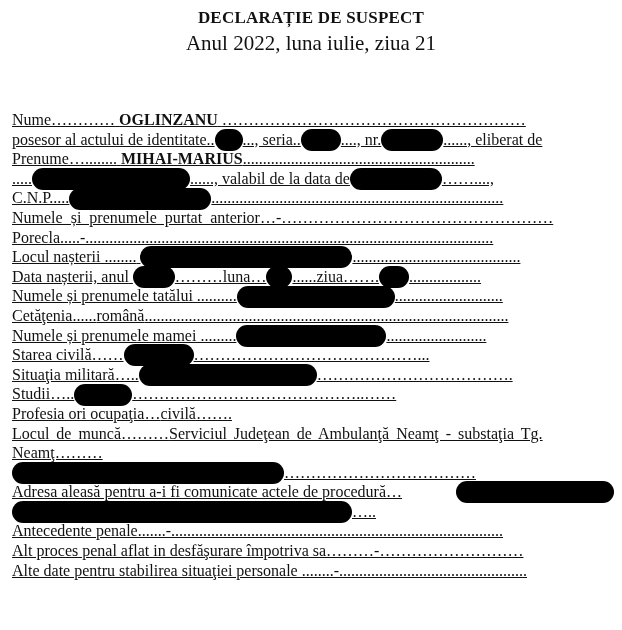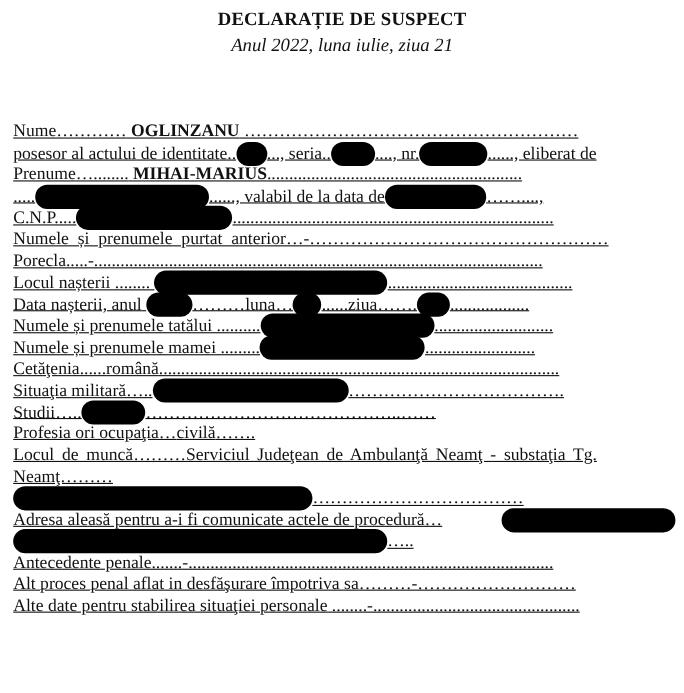--- a/index.html
+++ b/index.html
@@ -7,22 +7,21 @@
     width: 622px; height: 630px; overflow: hidden; position: relative;
     font-family: "Liberation Serif", "DejaVu Serif", serif;
     color: #111;
   }
   .title {
     position: absolute; left: 0; width: 622px; top: 8px; text-align: center;
     font-weight: bold; font-size: 17px; letter-spacing: 0.2px;
   }
   .subtitle {
     position: absolute; left: 0; width: 622px; top: 31px; text-align: center;
-    font-size: 17px;
-    font-style: italic;
+    font-size: 21px;
   }
   .doc { position: absolute; left: 12px; top: 110px; width: 600px; text-decoration: underline; }
   .line {
     height: 19.6px; line-height: 19.6px; font-size: 16px; white-space: nowrap;
     position: relative; overflow: visible;
   }
   .b { font-weight: bold; }
   .redact {
     display: inline-block; background: #000; border-radius: 12px;
     height: 22px; vertical-align: middle; position: relative; top: -1px;
@@ -69,24 +68,27 @@
       <span class="redact" style="width:212px"></span><span>..........................................</span>
     </div>
     <div class="line">
       <span>Data nașterii, anul</span>
       <span class="redact" style="width:42px"></span><span>………luna…</span><span class="redact" style="width:26px"></span><span>......ziua…….</span><span class="redact" style="width:30px"></span><span>..................</span>
     </div>
     <div class="line">
       <span>Numele și prenumele tatălui ..........</span><span class="redact" style="width:158px"></span><span>...........................</span>
     </div>
     <div class="line">
+      <span>Cetăţenia......</span><span>română</span><span>...........................................................................................</span>
+    </div>
+    <div class="line">
       <span>Numele și prenumele mamei .........</span><span class="redact" style="width:150px"></span><span>.........................</span>
     </div>
     <div class="line">
-      <span>Cetăţenia......</span><span>română</span><span>...........................................................................................</span>
+      <span>Starea civilă……</span><span class="redact" style="width:70px"></span><span>……………………………………...</span>
     </div>
     <div class="line">
       <span>Situaţia militară…..</span><span class="redact" style="width:178px"></span><span>……………………………….</span>
     </div>
     <div class="line">
       <span>Studii…..</span><span class="redact" style="width:58px"></span><span>……………………………………..……</span>
     </div>
     <div class="line">
       <span>Profesia ori ocupaţia…</span><span>civilă</span><span>…….</span>
     </div>

